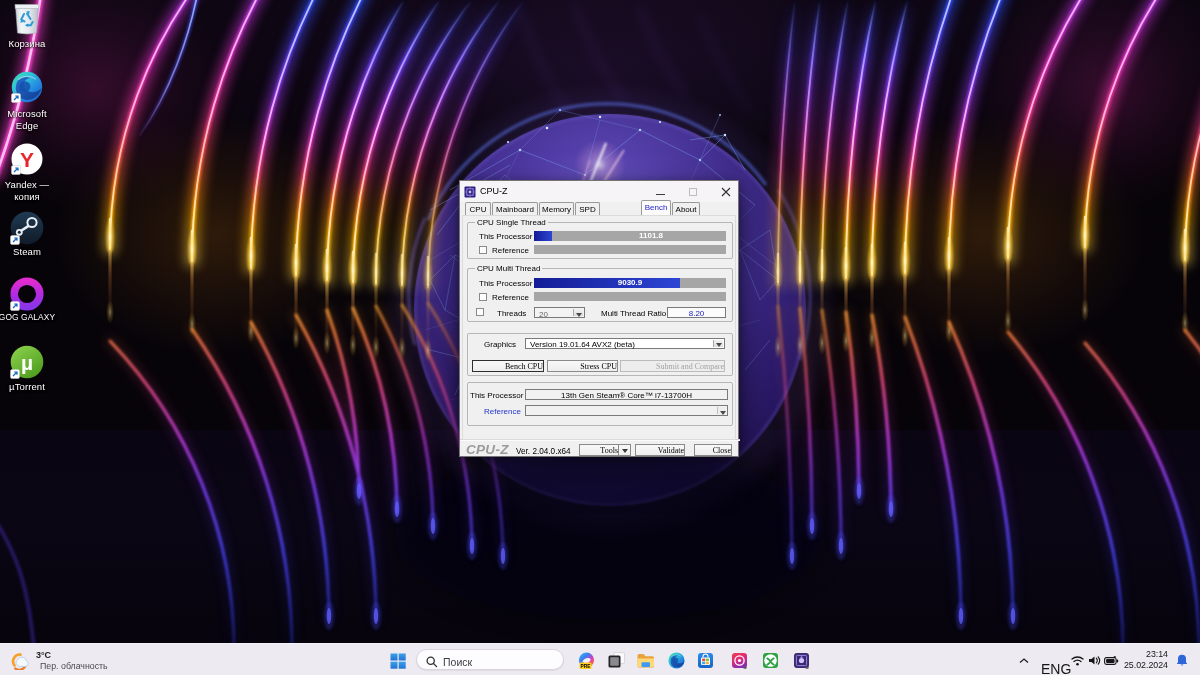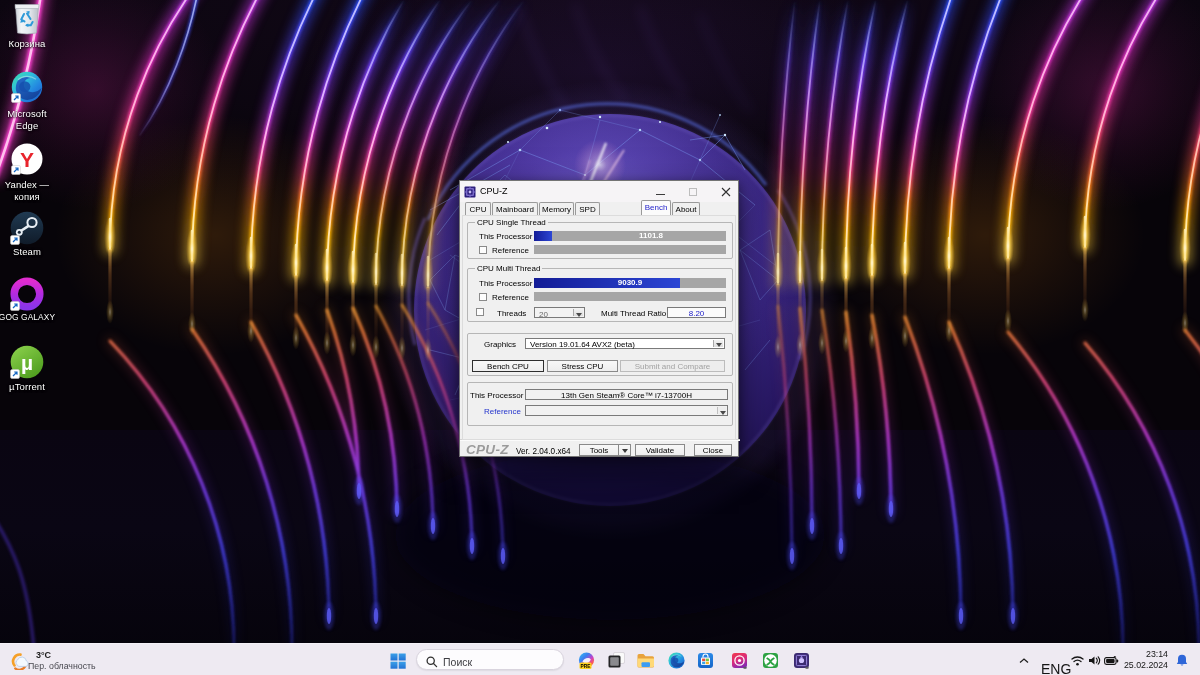--- a/index.html
+++ b/index.html
@@ -13,21 +13,21 @@
   border:1px solid #747474; box-shadow:0 12px 30px rgba(0,0,0,0.55), 0 3px 10px rgba(0,0,0,0.4);
   font-size:8.5px; color:#000; }
 #cpuz * { position:absolute; }
 .grp { border:1px solid #b6b6b6; border-radius:2px; }
 .glab { top:-5px; left:7px; background:#f0f0f0; padding:0 2px; font-size:8px; line-height:9px; white-space:nowrap; }
 .lbl { font-size:8px; line-height:9px; white-space:nowrap; }
 .bar { background:#a6a6a6; }
 .fill { background:linear-gradient(90deg,#131c96,#2c46d4); height:100%; left:0; top:0; }
 .bval { width:100%; text-align:center; color:#fff; font-weight:bold; font-size:8px; line-height:10px; top:0; }
 .cb { width:8px; height:8px; background:#fdfdfd; border:1px solid #8a8a8a; }
-.btn { border:1px solid #8a8a8a; background:linear-gradient(#f8f8f8,#eeeeee); text-align:center; font-size:8px; }
+.btn { border:1px solid #8a8a8a; background:linear-gradient(#f8f8f8,#eeeeee); text-align:right; font-size:8px;font-family:Liberation Serif, serif; }
 .combo { border:1px solid #7a7a7a; background:#fff; }
 .deditf { border:1px solid #7a7a7a; background:#f1f1f1; text-align:center; font-size:8px; }
 .dropbtn { right:1px; top:1px; bottom:1px; width:10px; background:linear-gradient(#f2f2f2,#dcdcdc); border-left:1px solid #a8a8a8; }
 .dropbtn:after { content:""; position:absolute; left:2px; top:3.5px; border:3px solid transparent; border-top:4px solid #4a4a4a; }
 .tab { height:13px; line-height:13px; border:1px solid #9a9a9a; border-bottom:none; background:#f0f0f0;
   text-align:center; font-size:8px; border-radius:2px 2px 0 0; }
 </style>
 </head>
 <body>
 <div id="stage">
@@ -772,21 +772,21 @@
 </div>
 
 <div id="taskbar" style="position:absolute;left:0;top:643px;width:1200px;height:32px;background:#eeeaf2;border-top:1px solid #f4f1f7;">
 
 <svg class="abs" width="18" height="18" style="left:11px;top:8px">
 <path d="M3.5,13.5 A6.8,6.8 0 0 1 9.5,2.6" fill="none" stroke="#f5a028" stroke-width="2.6" stroke-linecap="round"></path>
 <path d="M4.2,16.4 A6.8,6.8 0 0 0 14.2,14.4" fill="none" stroke="#e87e2a" stroke-width="2.2" stroke-linecap="round"></path>
 <path d="M6.2,12.9 a3,3 0 0 1 0.4,-5 a4.6,4.6 0 0 1 8.8,1.1 a2.8,2.8 0 0 1 -0.6,5.4 l-7,0 a3,3 0 0 1 -1.6,-1.5 z" fill="#f4f9fe" stroke="#a9c4e2" stroke-width="0.7"></path>
 </svg>
 <div class="abs" style="left:36px;top:5.5px;font-size:9px;font-weight:bold;color:#1b1b1b;">3°C</div>
-<div class="abs" style="left:28px;top:16.5px;font-size:8.8px;color:#494950;">Пер. облачность</div>
+<div class="abs" style="left:40px;top:16.5px;font-size:8.8px;color:#494950;">Пер. облачность</div>
 
 <svg class="abs" width="16" height="16" style="left:390px;top:9px">
 <defs>
           <linearGradient id="winG" x1="0" y1="0" x2="0" y2="1">
             <stop offset="0" stop-color="#3ba0e8"></stop>
             <stop offset="1" stop-color="#2272d4"></stop>
           </linearGradient>
           <linearGradient id="blueFade" x1="0" y1="0" x2="0" y2="140" gradientUnits="userSpaceOnUse">
 <stop offset="0" stop-color="#3a55ff"></stop>
             <stop offset="0.6" stop-color="#4a48f0" stop-opacity="0.7"></stop>

